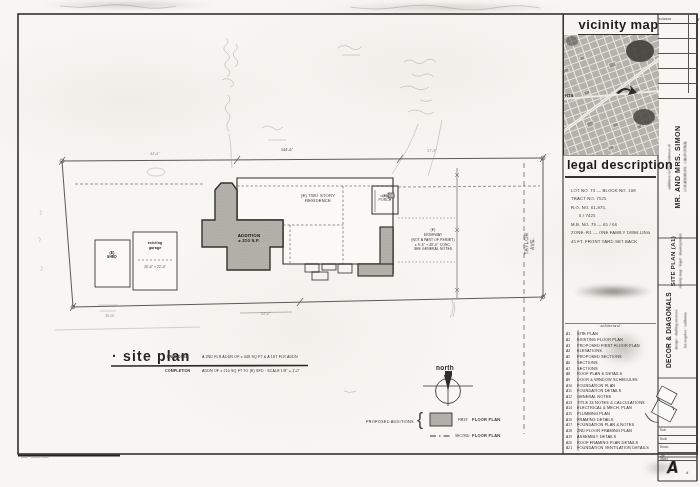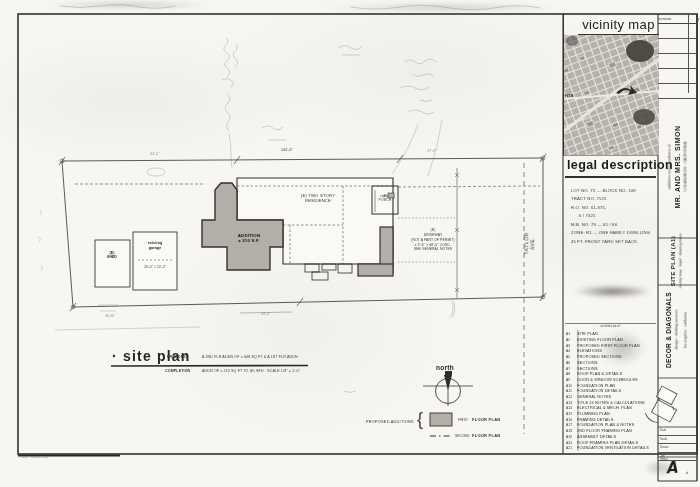--- a/index.html
+++ b/index.html
@@ -18,21 +18,21 @@
   .tt{position:absolute;z-index:3;font-size:8px;line-height:1.3;color:#3a3834;
       transform-origin:0 0;white-space:pre-line;letter-spacing:.3px;filter:blur(.3px);}
   .tt.c{text-align:center;transform-origin:50% 0;}
   .nw{white-space:nowrap;}
   .b{font-weight:bold;}
   .dark{color:#1c1b18;}
   .faint{opacity:.6;}
   
   .vic-panel{position:absolute;left:563px;top:14px;width:95px;height:141px;z-index:2;border-left:1px solid #33322f;}
   .vic-head{height:20px;border-bottom:1px solid #33322f;display:flex;align-items:center;justify-content:center;
-    font-weight:normal;font-size:13px;letter-spacing:.4px;color:#1d1c19;filter:blur(.2px);margin-left:14px;}
+    font-weight:bold;font-size:13px;letter-spacing:.4px;color:#1d1c19;filter:blur(.2px);margin-left:14px;}
   .map{position:relative;width:95px;height:120px;box-shadow:inset 0 0 8px rgba(40,38,34,.35);}
   .legal-head{position:absolute;left:567px;top:158px;z-index:2;font-weight:bold;font-size:12.5px;
     letter-spacing:.4px;color:#1d1c19;filter:blur(.2px);}
   .legal-lines{position:absolute;left:571px;top:186px;width:176px;z-index:2;
     transform:scale(.5);transform-origin:0 0;font-size:8.5px;line-height:17px;
     color:#403e39;letter-spacing:.3px;filter:blur(.35px);}
   .legal-lines .ll:nth-child(4){padding-left:16px;}
   .idx-box{position:absolute;left:565px;top:302px;width:90px;height:18px;z-index:2;
     border:1.2px solid #2e2d2a;display:flex;align-items:center;justify-content:center;
     font-family:"DejaVu Sans",sans-serif;font-style:italic;font-weight:bold;font-size:10.5px;

